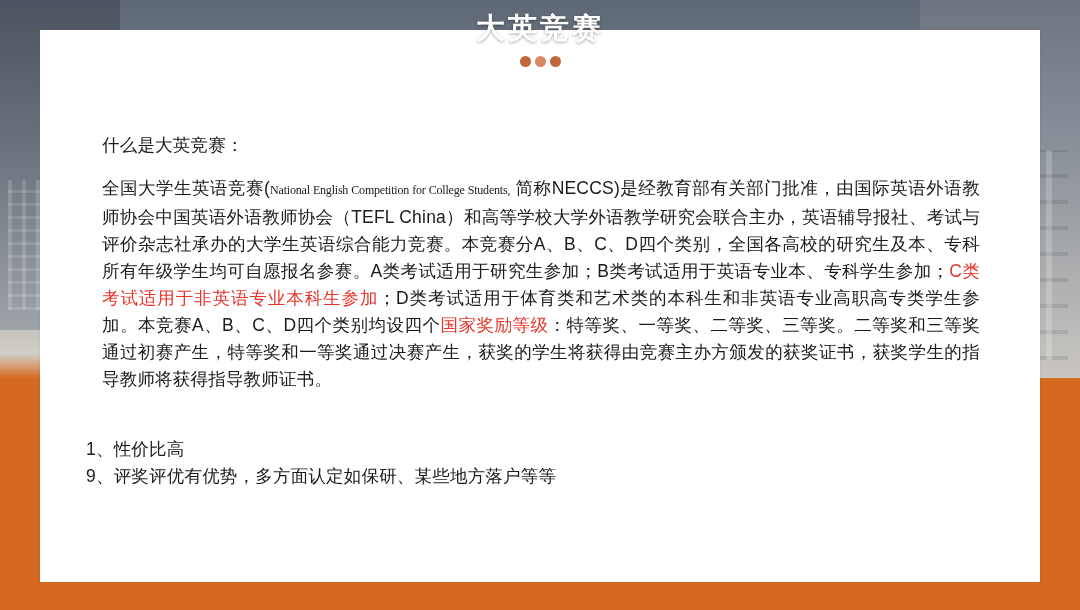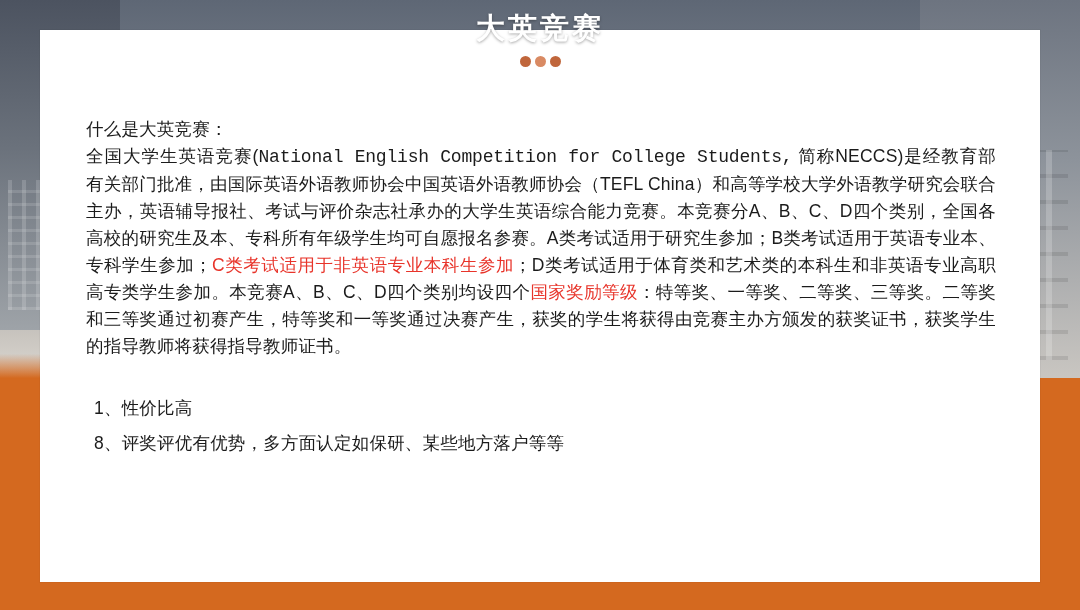--- a/index.html
+++ b/index.html
@@ -122,35 +122,35 @@
 
   .body-text {
     font-family: "Liberation Sans", sans-serif;
     font-size: 17.5px;
     line-height: 27px;
     color: #1b1b1b;
     text-align: justify;
     letter-spacing: .2px;
   }
   .mono {
-    font-family: Liberation Mono, monospace;
-    font-size: 18px;
+    font-family: Liberation Serif, serif;
+    font-size: 12px;
     letter-spacing: -0.2px;
   }
   .hl {
     color: #e8342a;
   }
   .para {
-    margin: 0;
+    margin: 16px;
   }
   .gap {
     height: 27px;
   }
   .list-line {
-    margin: 8px;
+    margin: 0;
   }
 </style>
 </head>
 <body>
 
 <div class="slide">
 
   <div class="bg-photo">
     <div class="bg-left-building"></div>
     <div class="bg-left-window-grid"></div>
@@ -174,18 +174,18 @@
 
       <p class="body-text para">什么是大英竞赛：</p>
 
       <p class="body-text para">
         <span>全国大学生英语竞赛(</span><span class="mono">National English Competition for College Students,</span><span> 简称NECCS)是经教育部有关部门批准，由国际英语外语教师协会中国英语外语教师协会（TEFL China）和高等学校大学外语教学研究会联合主办，英语辅导报社、考试与评价杂志社承办的大学生英语综合能力竞赛。本竞赛分A、B、C、D四个类别，全国各高校的研究生及本、专科所有年级学生均可自愿报名参赛。A类考试适用于研究生参加；B类考试适用于英语专业本、专科学生参加；</span><span class="hl">C类考试适用于非英语专业本科生参加</span><span>；D类考试适用于体育类和艺术类的本科生和非英语专业高职高专类学生参加。本竞赛A、B、C、D四个类别均设四个</span><span class="hl">国家奖励等级</span><span>：特等奖、一等奖、二等奖、三等奖。二等奖和三等奖通过初赛产生，特等奖和一等奖通过决赛产生，获奖的学生将获得由竞赛主办方颁发的获奖证书，获奖学生的指导教师将获得指导教师证书。</span>
       </p>
 
       <div class="gap"></div>
 
       <p class="body-text list-line">1、性价比高</p>
-      <p class="body-text list-line">8、评奖评优有优势，多方面认定如保研、某些地方落户等等</p>
+      <p class="body-text list-line">9、评奖评优有优势，多方面认定如保研、某些地方落户等等</p>
 
     </div>
   </div>
 
 </div>
 
 </body></html>

